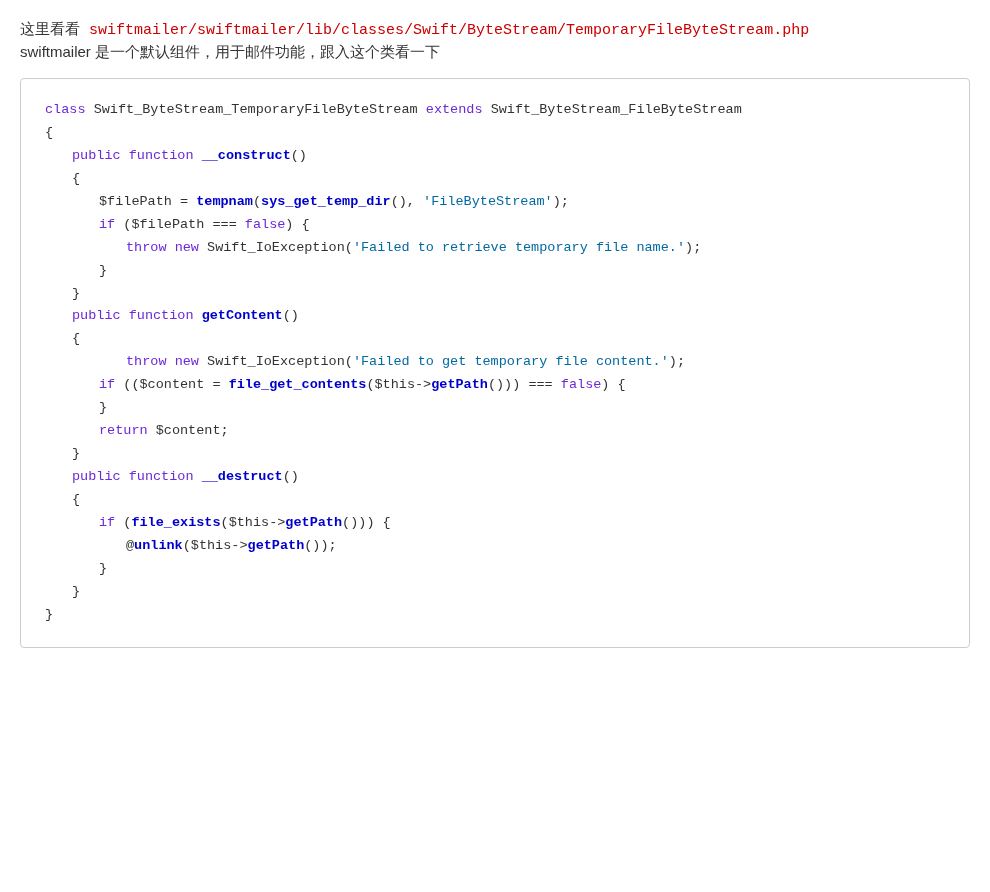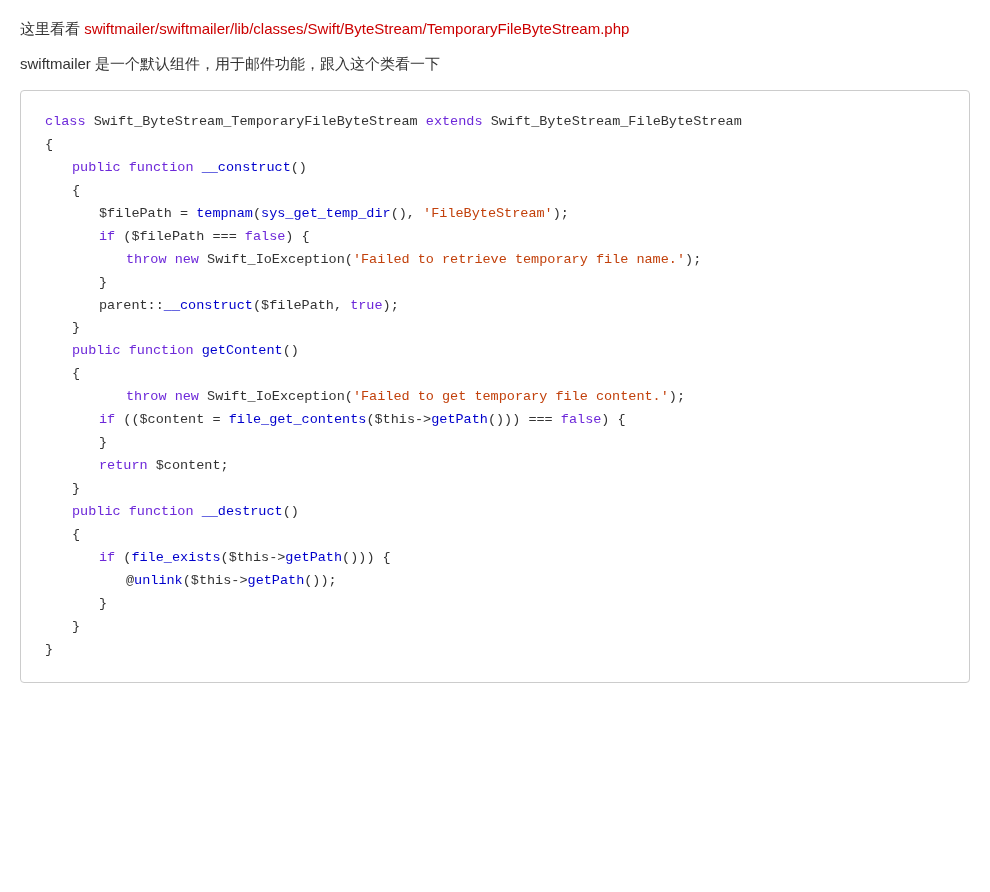--- a/index.html
+++ b/index.html
@@ -17,21 +17,22 @@
       color: #333;
     }
 
     .intro-section {
       margin-bottom: 16px;
     }
 
     .intro-line1 {
       font-size: 15px;
       color: #333;
-      margin-bottom: 16px;
+      margin-bottom: 4px;
+      font-family: Liberation Mono, monospace;
     }
 
     .intro-line1 a, .file-link {
       color: #cc0000;
       text-decoration: none;
     }
 
     .intro-line2 {
       font-size: 15px;
       color: #333;
@@ -53,24 +54,25 @@
       white-space: pre;
       display: block;
     }
 
     .kw {
       color: #6d28d9;
     }
 
     .fn {
       color: #0000cc;
+      font-weight: bold;
     }
 
     .str {
-      color: #c2410c;
+      color: #0369a1;
     }
 
     .plain {
       color: #333;
     }
 
     .indent1 {
       padding-left: 2em;
     }
 
@@ -97,21 +99,20 @@
   <span class="code-line"><span class="kw">class</span> <span class="plain">Swift_ByteStream_TemporaryFileByteStream</span> <span class="kw">extends</span> <span class="plain">Swift_ByteStream_FileByteStream</span></span>
   <span class="code-line"><span class="plain">{</span></span>
   <span class="code-line"><span class="indent1"></span><span class="kw">public</span> <span class="kw">function</span> <span class="fn">__construct</span><span class="plain">()</span></span>
   <span class="code-line"><span class="indent1"></span><span class="plain">{</span></span>
   <span class="code-line"><span class="indent2"></span><span class="plain">$filePath = </span><span class="fn">tempnam</span><span class="plain">(</span><span class="fn">sys_get_temp_dir</span><span class="plain">(), </span><span class="str">'FileByteStream'</span><span class="plain">);</span></span>
   <span class="code-line"></span>
   <span class="code-line"><span class="indent2"></span><span class="kw">if</span> <span class="plain">($filePath === </span><span class="kw">false</span><span class="plain">) {</span></span>
   <span class="code-line"><span class="indent3"></span><span class="kw">throw</span> <span class="kw">new</span> <span class="plain">Swift_IoException(</span><span class="str">'Failed to retrieve temporary file name.'</span><span class="plain">);</span></span>
   <span class="code-line"><span class="indent2"></span><span class="plain">}</span></span>
   <span class="code-line"></span>
-  <span class="code-line"><span class="indent2"></span><span class="plain">parent::</span><span class="fn">__construct</span><span class="plain">($filePath, </span><span class="kw">true</span><span class="plain">);</span></span>
   <span class="code-line"><span class="indent1"></span><span class="plain">}</span></span>
   <span class="code-line"></span>
   <span class="code-line"><span class="indent1"></span><span class="kw">public</span> <span class="kw">function</span> <span class="fn">getContent</span><span class="plain">()</span></span>
   <span class="code-line"><span class="indent1"></span><span class="plain">{</span></span>
   <span class="code-line"><span class="indent3"></span><span class="kw">throw</span> <span class="kw">new</span> <span class="plain">Swift_IoException(</span><span class="str">'Failed to get temporary file content.'</span><span class="plain">);</span></span>
   <span class="code-line"><span class="indent2"></span><span class="kw">if</span> <span class="plain">(($content = </span><span class="fn">file_get_contents</span><span class="plain">($this-&gt;</span><span class="fn">getPath</span><span class="plain">())) === </span><span class="kw">false</span><span class="plain">) {</span></span>
   <span class="code-line"><span class="indent2"></span><span class="plain">}</span></span>
   <span class="code-line"></span>
   <span class="code-line"><span class="indent2"></span><span class="kw">return</span> <span class="plain">$content;</span></span>
   <span class="code-line"><span class="indent1"></span><span class="plain">}</span></span>

